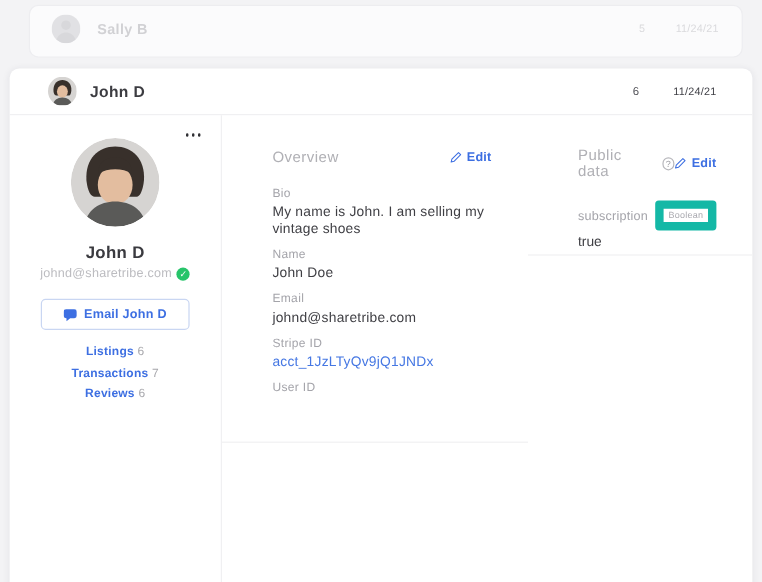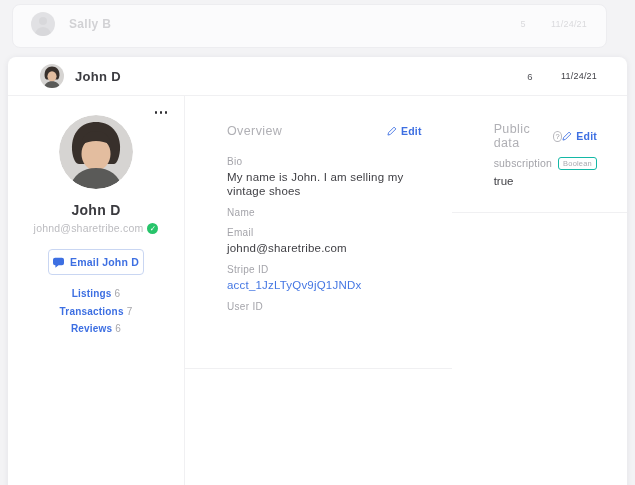--- a/index.html
+++ b/index.html
@@ -1,21 +1,21 @@
 <!DOCTYPE html>
 <html><head>
 <meta charset="utf-8">
 <style>
   * { margin:0; padding:0; box-sizing:border-box; }
   html,body { width:635px; height:485px; }
   body { font-family:"Liberation Sans", sans-serif; background:#f3f3f5; overflow:hidden; }
   .page { position:relative; width:635px; height:485px; }
 
   
-  .prev-row { position:absolute; left:12px; top:4px; width:595px; height:44px;
+  .prev-row { position:absolute; left:24px; top:4px; width:595px; height:44px;
     background:#fbfbfc; border:1px solid #ededf0; border-radius:8px; cursor:pointer; }
   .prev-inner { position:relative; height:38px; display:flex; align-items:center;
     padding-left:18px; opacity:.5; }
   .prev-name { margin-left:14px; font-size:12px; font-weight:600; color:#a9a9ae; letter-spacing:.3px; }
   .prev-count { position:absolute; left:500px; width:20px; text-align:center; font-size:9px; color:#b9b9be; }
   .prev-date { position:absolute; right:19px; font-size:9px; color:#b9b9be; letter-spacing:.2px; }
 
   
   .card { position:absolute; left:8px; top:57px; width:619px; height:443px;
     background:#fff; border-radius:8px 8px 0 0; box-shadow:0 1px 6px rgba(40,40,70,.08); }
@@ -30,21 +30,21 @@
   
   .sidebar { position:relative; width:177px; border-right:1px solid #f0f0f2; text-align:center; }
   .more-btn { position:absolute; top:12px; right:14px; display:flex; gap:2.5px; cursor:pointer; padding:3px; }
   .more-btn i { width:2.5px; height:2.5px; border-radius:50%; background:#2f2f33; }
   .big-avatar { width:74px; height:74px; border-radius:50%; margin:19px auto 0; overflow:hidden; }
   .profile-name { margin-top:13px; font-size:14px; font-weight:600; color:#3a3a3f; letter-spacing:.3px; }
   .profile-email { margin-top:4px; display:inline-flex; align-items:center; gap:4px;
     font-size:10.5px; color:#bcbcc0; letter-spacing:.2px; }
   .check { display:inline-flex; width:11px; height:11px; border-radius:50%; background:#27c46a;
     color:#fff; font-size:7.5px; line-height:11px; align-items:center; justify-content:center; }
-  .email-btn { margin-top:13px; width:96px; height:26px; display:inline-flex; align-items:center;
+  .email-btn { margin-top:13px; width:124px; height:26px; display:inline-flex; align-items:center;
     justify-content:center; gap:6px; background:#fff; border:1px solid #c9d6f2; border-radius:4px;
     color:#3d6fe2; font-size:10.5px; font-weight:600; cursor:pointer; letter-spacing:.2px; }
   .side-links { margin-top:13px; }
   .side-link { margin-bottom:6.5px; font-size:10px; font-weight:600; color:#3d6fe2;
     cursor:pointer; letter-spacing:.2px; }
   .side-link .cnt { font-weight:400; color:#a6a6ab; margin-left:3px; }
 
   
   .content { flex:1; display:flex; flex-direction:row; }
   .sec { padding:0 30px 0 42px; }
@@ -55,23 +55,23 @@
   .sec-title { font-size:12.5px; color:#b0b0b5; letter-spacing:.4px; display:inline-flex; align-items:center; }
   .help { display:inline-flex; width:11px; height:11px; margin-left:6px; border:1px solid #b7b7bc;
     border-radius:50%; color:#9a9aa0; font-size:7.5px; align-items:center; justify-content:center; cursor:pointer; }
   .edit-link { display:inline-flex; align-items:center; gap:4px; color:#3d6fe2;
     font-size:10.5px; font-weight:700; cursor:pointer; letter-spacing:.2px; }
   .fields { margin-top:18px; }
   .field { margin-bottom:9px; }
   .f-label { font-size:10px; color:#a4a4aa; letter-spacing:.3px; margin-bottom:3px; }
   .f-value { font-size:11.5px; color:#3f3f44; letter-spacing:.2px; line-height:14px; }
   .f-value.link { color:#4577e3; cursor:pointer; }
-  .entry { margin-top:3px; }
+  .entry { margin-top:17px; }
   .e-key { font-size:10.5px; color:#a4a4aa; letter-spacing:.2px; display:inline-flex; align-items:center; }
-  .type-badge { margin-left:6px; font-size:7.5px; color:#a9a9af; border:1px solid #14b8a6;
+  .type-badge { margin-left:6px; font-size:7.5px; color:#a9a9af; border:7px solid #14b8a6;
     border-radius:3px; padding:1px 4px; letter-spacing:.2px; }
   .e-value { margin-top:4px; font-size:11.5px; color:#3f3f44; }
   svg { display:block; }
 </style>
 </head>
 <body>
 
 <div class="page">
 
   <div class="prev-row">
@@ -176,20 +176,21 @@
               <span>Edit</span>
             </span>
           </div>
           <div class="fields">
             <div class="field">
               <div class="f-label">Bio</div>
               <div class="f-value">My name is John. I am selling my vintage shoes</div>
             </div>
             <div class="field">
               <div class="f-label">Name</div>
+              <div class="f-value">John Doe</div>
             </div>
             <div class="field">
               <div class="f-label">Email</div>
               <div class="f-value">johnd@sharetribe.com</div>
             </div>
             <div class="field">
               <div class="f-label">Stripe ID</div>
               <div class="f-value link">acct_1JzLTyQv9jQ1JNDx</div>
             </div>
             <div class="field">

